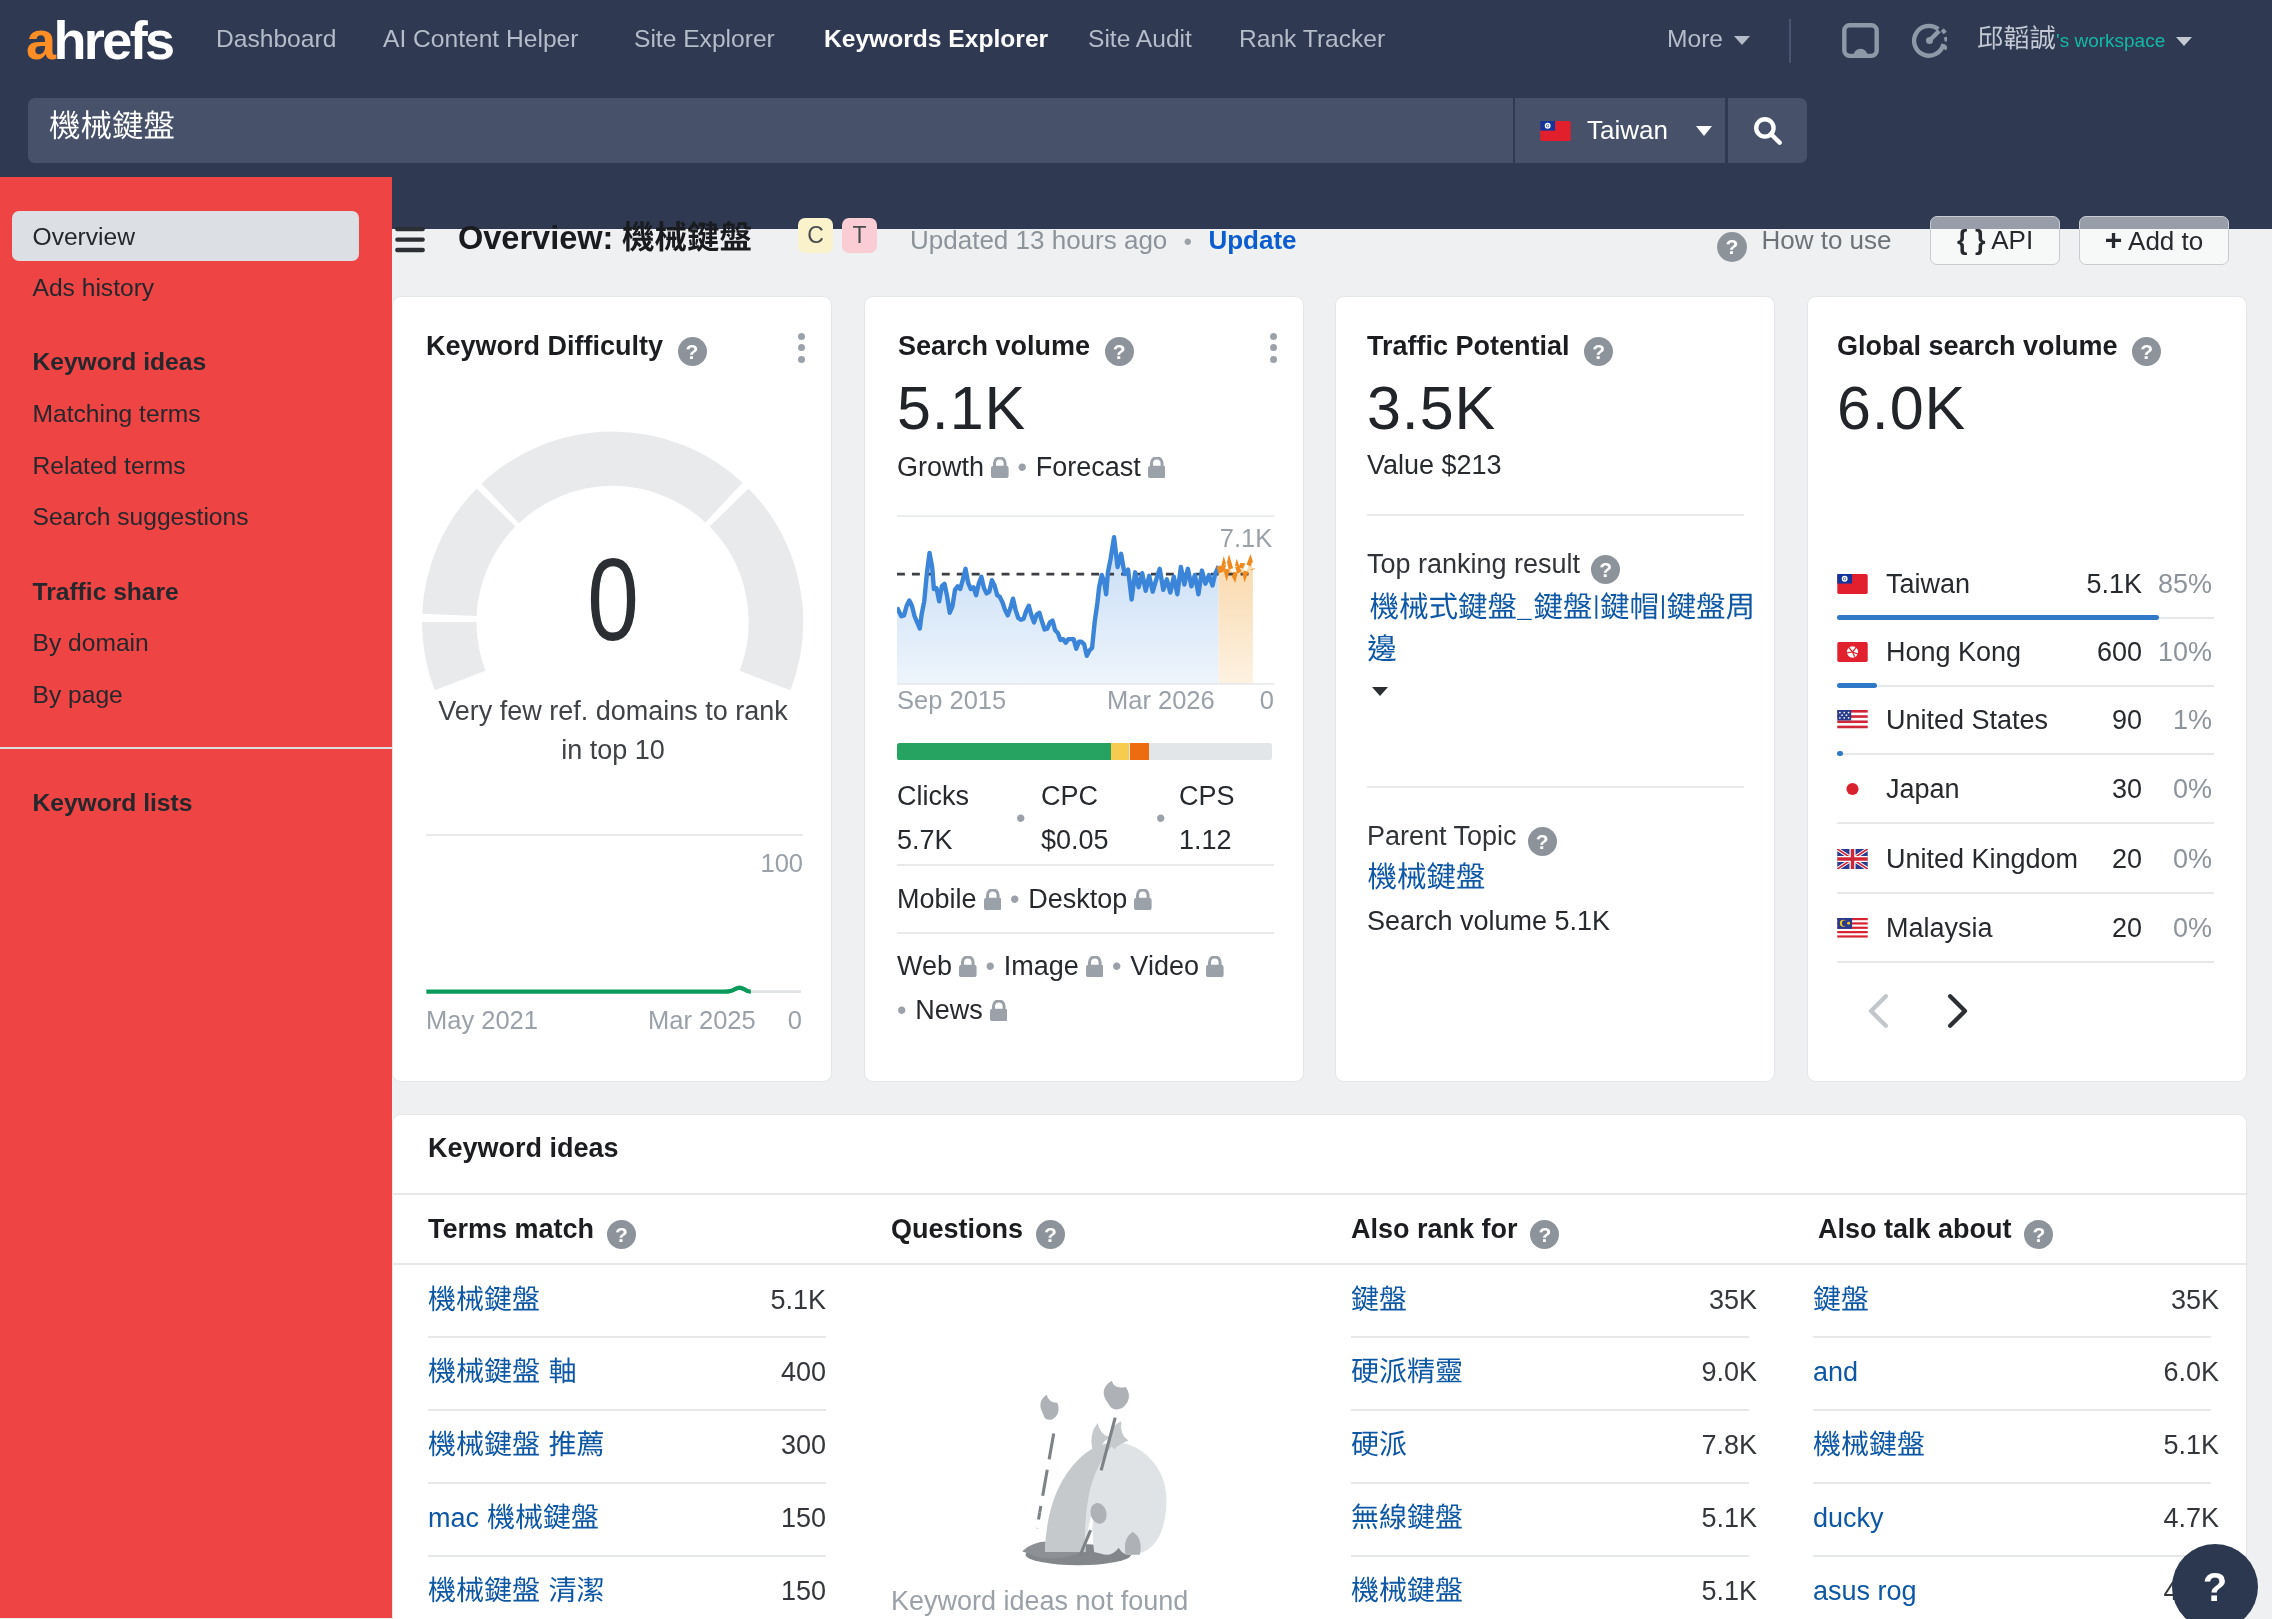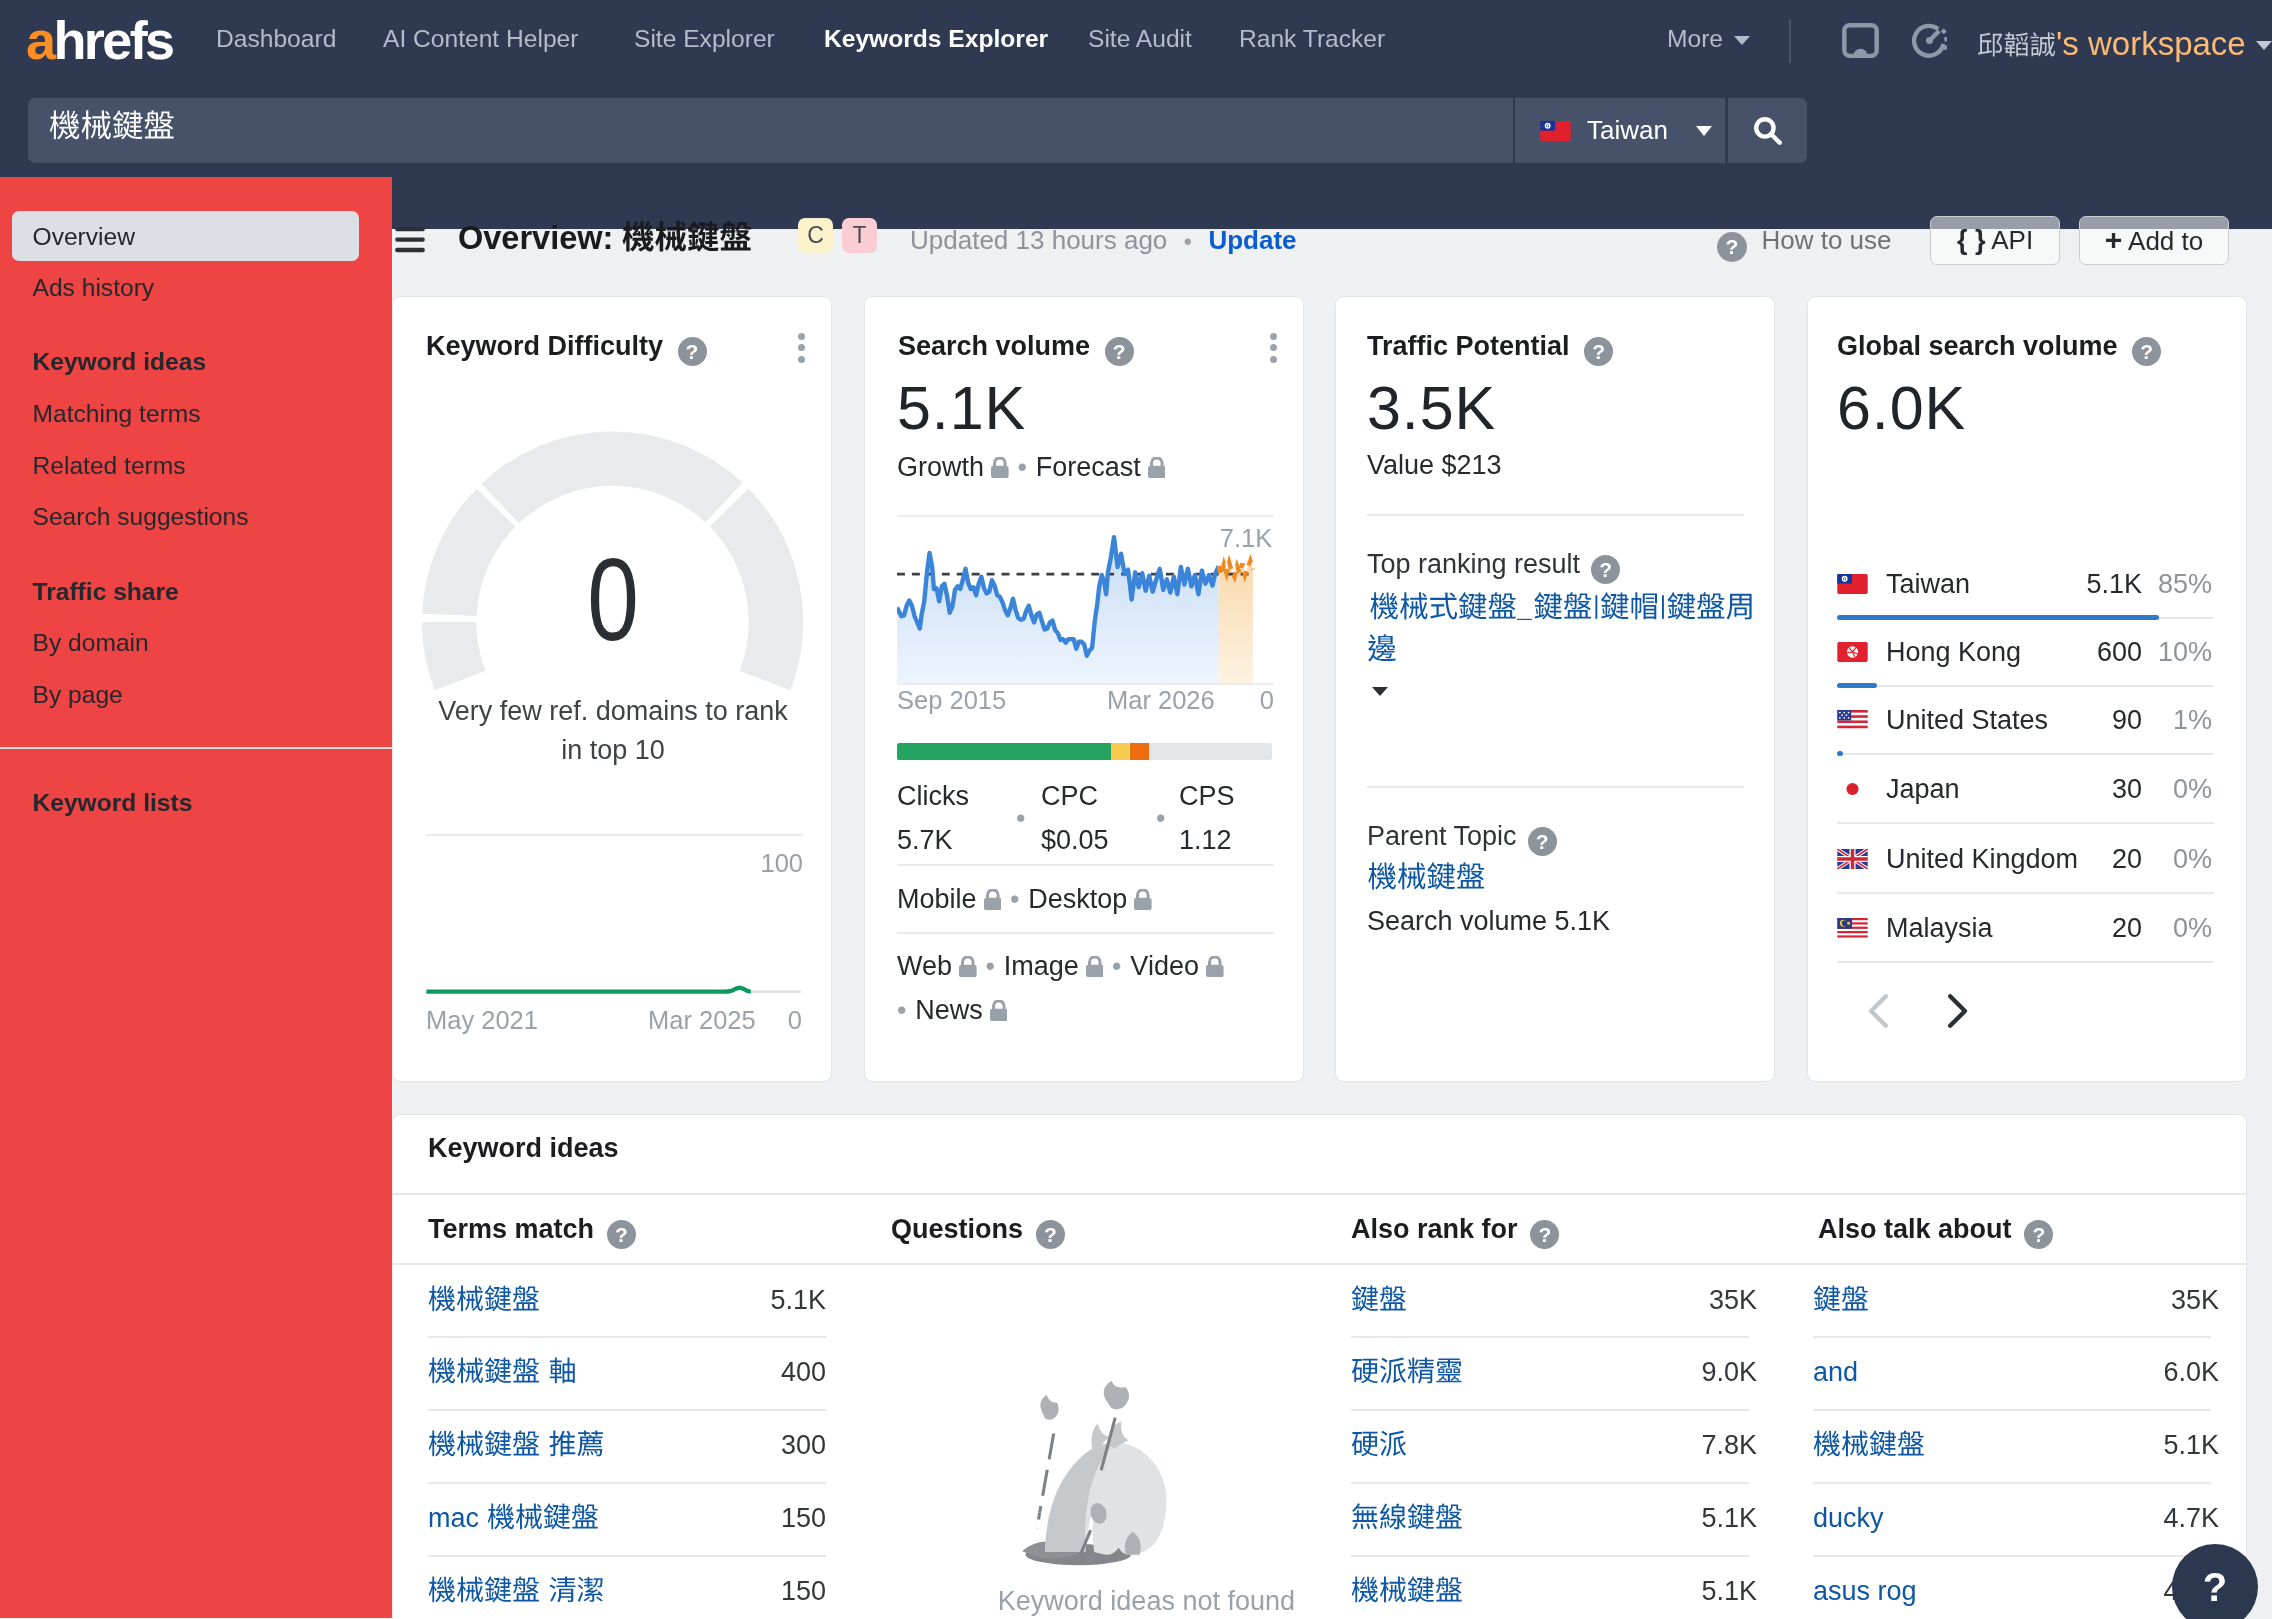--- a/index.html
+++ b/index.html
@@ -7,21 +7,21 @@
 body{position:relative;font-family:"Liberation Sans",sans-serif;background:#eef0f1;overflow:hidden;color:#1d2025}
 .abs{position:absolute}
 
 .hdr{position:absolute;left:0;top:0;width:2273px;height:229px;background:#2f3a52}
 .logo{position:absolute;left:26px;top:8.8px;font-size:54px;font-weight:bold;color:#fff;letter-spacing:-2.6px}
 .logo b{color:#fd8d25}
 .navit{position:absolute;top:24.6px;font-size:24.6px;color:#b4bcc9;white-space:nowrap}
 .navit.on{color:#fff;font-weight:bold}
 .car{display:inline-block;width:0;height:0;border-left:8px solid transparent;border-right:8px solid transparent;border-top:9.7px solid #b4bcc9;vertical-align:middle;margin-left:10.5px}
 .vdiv{position:absolute;left:1789px;top:19.3px;width:1.8px;height:44px;background:#49556e}
-.wsp{position:absolute;left:1977px;top:24.6px;font-size:33px;color:#fdba74;white-space:nowrap}
+.wsp{position:absolute;left:1977px;top:24.6px;font-size:19px;color:#14b8a6;white-space:nowrap}
 .sfield{position:absolute;top:98px;height:65px;background:#47526a;color:#fff}
 .sinput{left:28px;width:1485px;border-radius:7px 0 0 7px;font-size:29px;line-height:65px;padding-left:24.6px}
 .scountry{left:1515px;width:210px;font-size:26px}
 .sbtn{left:1728px;width:79px;border-radius:0 7px 7px 0}
 
 .sbar{position:absolute;left:0;top:177px;width:392px;height:1441px;background:#ef4444}
 .sit{position:absolute;left:32.5px;font-size:24.6px;color:#24272b;white-space:nowrap}
 .sit.b{font-weight:bold}
 .spill{position:absolute;left:12.3px;top:34px;width:347px;height:50px;background:#dce0e4;border-radius:7px}
 .shr{position:absolute;left:0;top:570px;width:392px;height:1.8px;background:#dcdfe2}
@@ -662,16 +662,16 @@
     <path d="M113,72 Q115,54 129,48 Q127,64 137,70 Q123,76 121,80 Z" fill="#c5c9cc"></path>
     <path d="M134,200 Q130,182 142,174 Q154,182 150,200 Z" fill="#aeb2b6"></path>
     <ellipse cx="103" cy="153" rx="9" ry="12" fill="#aeb2b6" transform="rotate(-15 103 153)"></ellipse>
     <g stroke="#7d8286" stroke-width="3.5" fill="none">
       <path d="M122,44 L106,104"></path>
       <path d="M94,172 L82,201"></path>
     </g>
     <path d="M40,40 Q32,26 44,18 Q46,27 56,27 Q61,40 50,46 Q42,48 40,40 Z" fill="#aeb2b6"></path>
     <path d="M114,28 Q102,12 118,2 Q121,12 134,9 Q143,22 130,33 Q119,38 114,28 Z" fill="#aeb2b6"></path>
   </svg>
-  <div class="abs gray" style="left:498px;top:471px;width:404px;text-align:right;font-size:27px">Keyword ideas not found</div>
+  <div class="abs gray" style="left:498px;top:471px;width:404px;text-align:left;font-size:27px">Keyword ideas not found</div>
 </div>
 <div class="help">?</div>
 
 
 </body></html>

